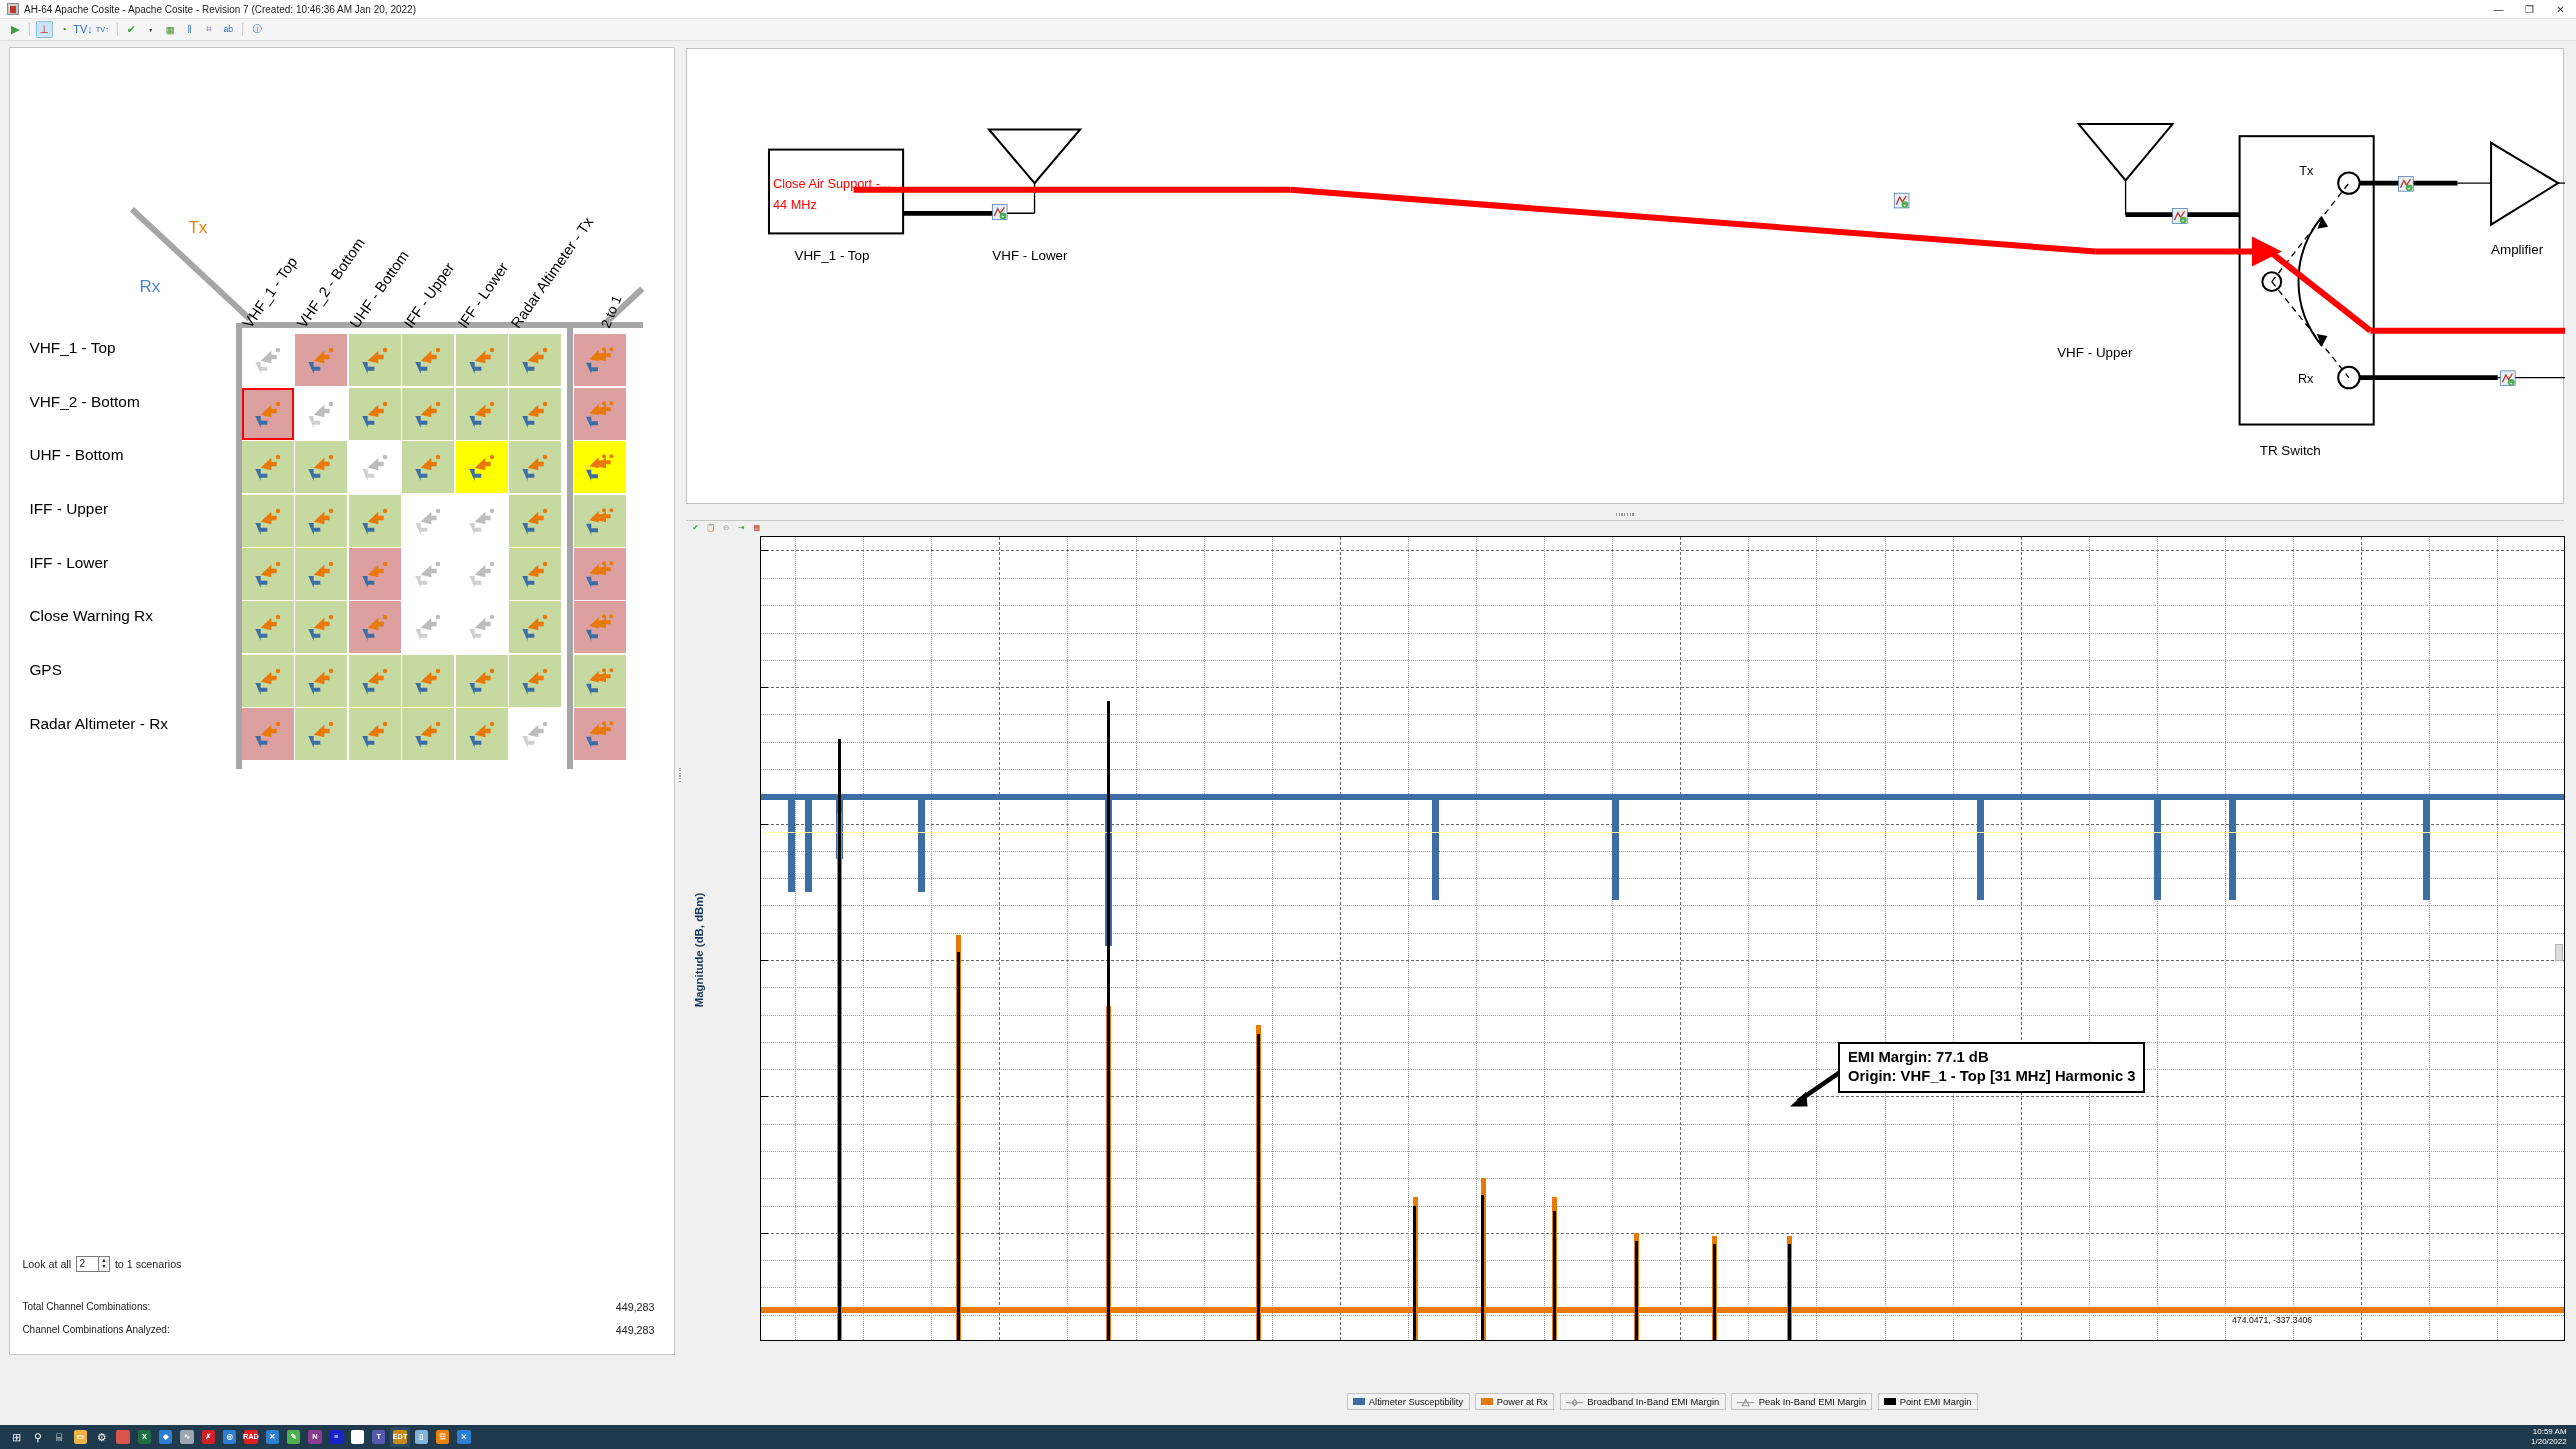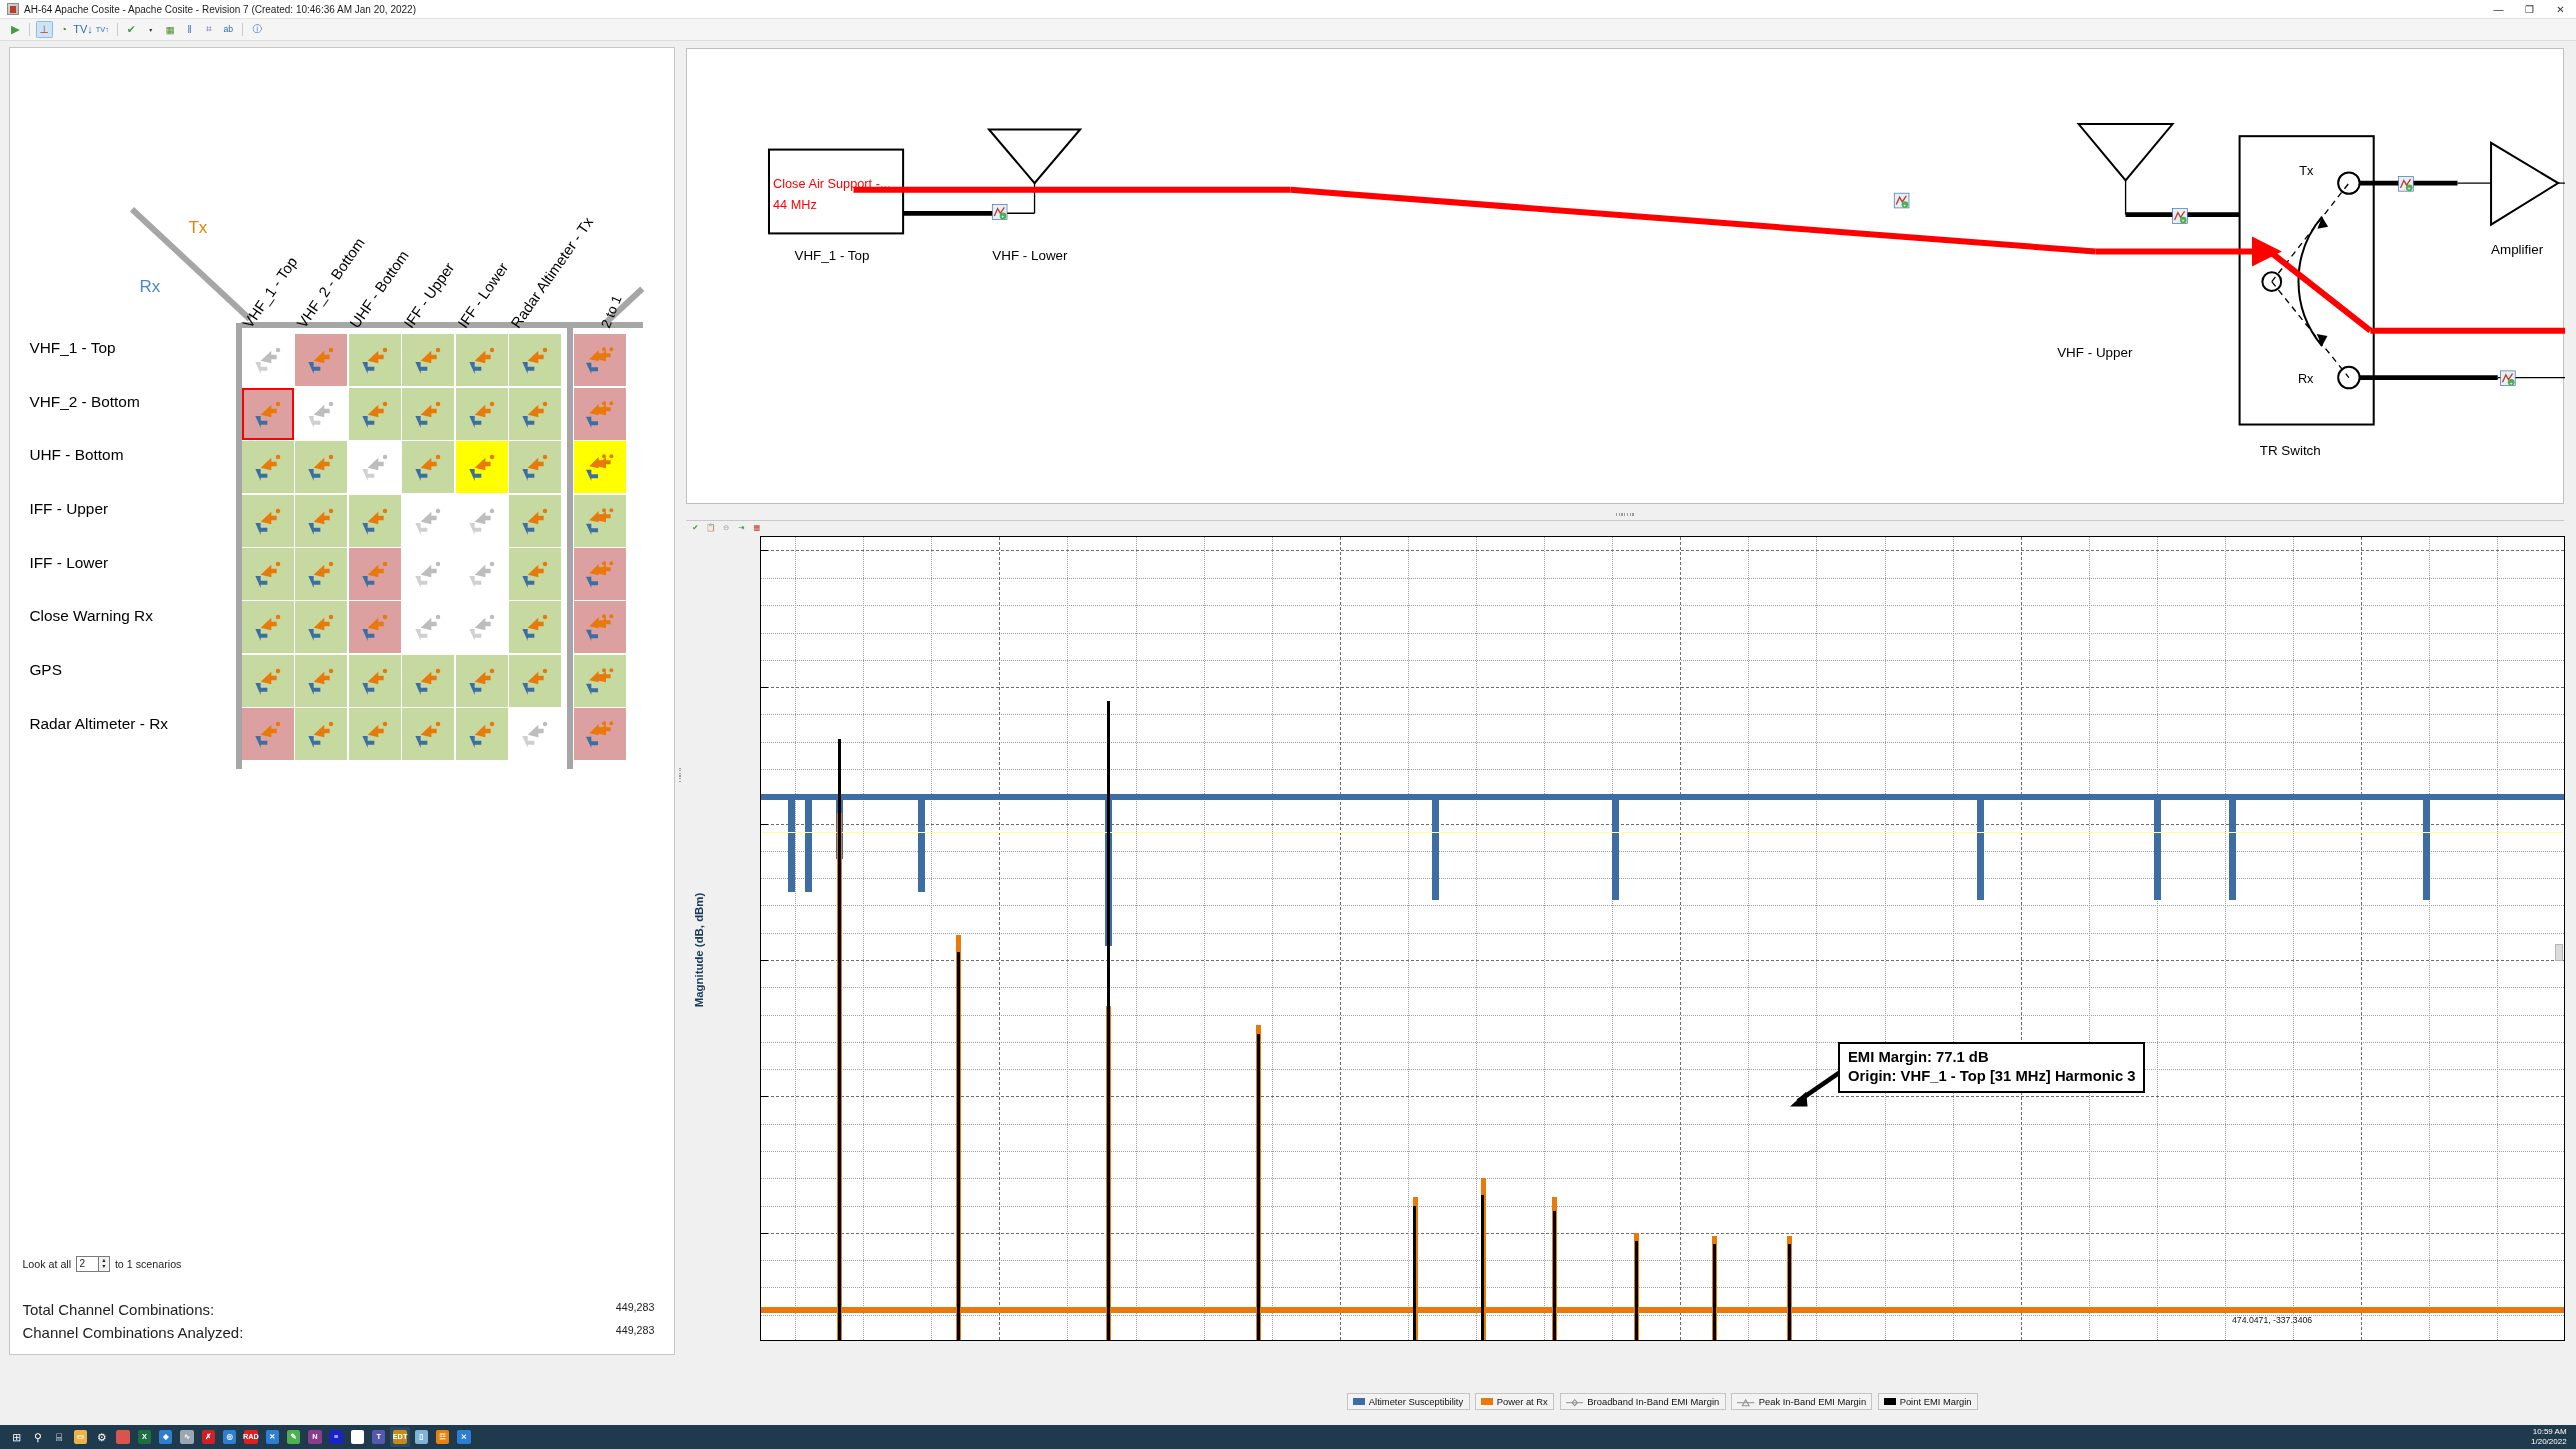--- a/index.html
+++ b/index.html
@@ -108,21 +108,21 @@
              font-size: 10.7px; color: #222; }
   .spin {
     width: 23px; height: 16px; border: 0.7px solid #7a7a7a; background: #fff;
     font-size: 10px; display: flex; align-items: center; padding-left: 2.7px;
   }
   .spinarrows {
     width: 11.4px; height: 16px; border: 0.7px solid #7a7a7a; border-left: none;
     background: #f2f2f2; display: flex; flex-direction: column;
     align-items: center; justify-content: center; font-size: 5.4px; line-height: 5.4px;
   }
-  .totrow { position: absolute; font-size: 15px; color: #222; text-align: right; }
+  .totrow { position: absolute; font-size: 10px; color: #222; text-align: right; }
   .totval { position: absolute; font-size: 10.7px; color: #222; text-align: right; }
 
   
   #rfpanel {
     position: absolute; left: 686px; top: 8px;
     width: 1878px; height: 456px;
     background: #fff; border: 0.7px solid #c0c0c0;
   }
   #rfsvg { position: absolute; left: 0; top: 0; }
   .rf-lbl { font-size: 20px; fill: #000; font-family: "Liberation Sans", sans-serif; }

